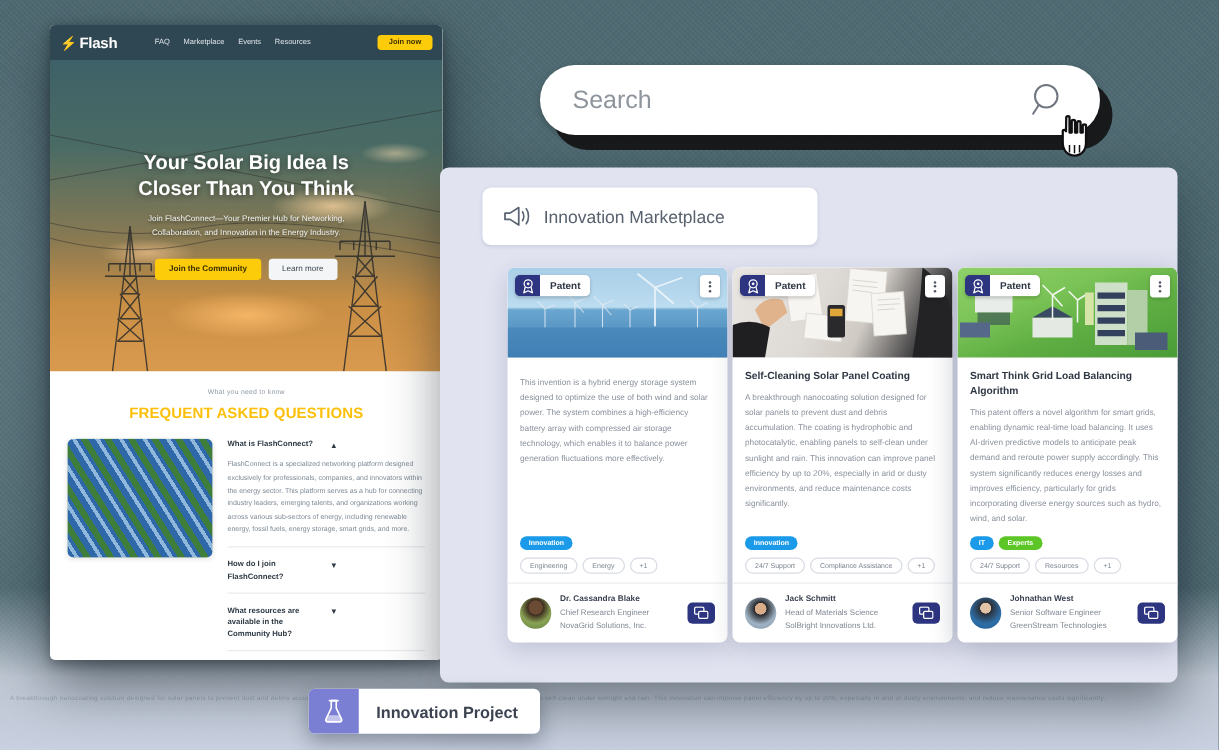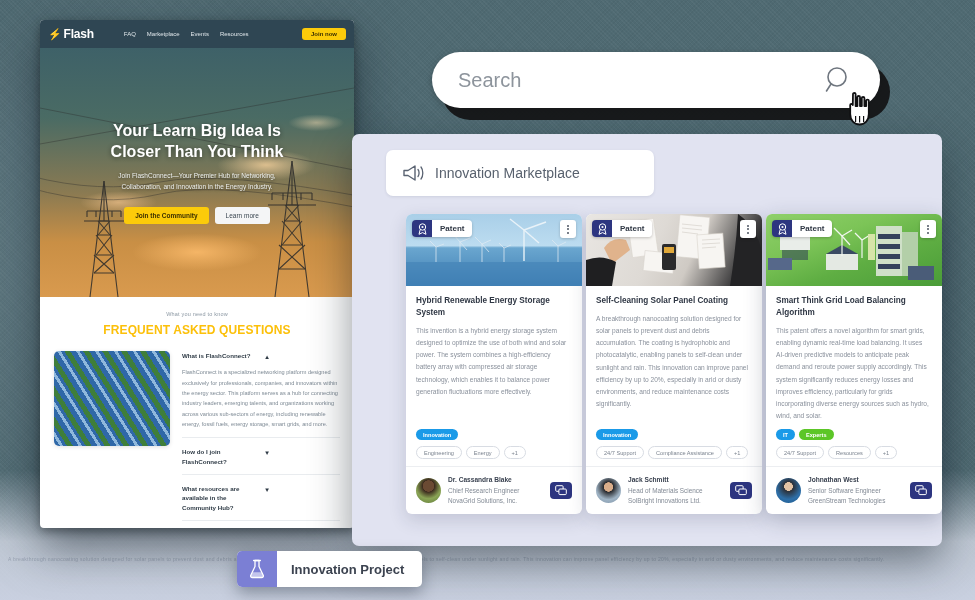--- a/index.html
+++ b/index.html
@@ -195,21 +195,21 @@
   .person { flex: 1; min-width: 0; }
   .p-name { font-size: 6.6px; font-weight: bold; color: #3a4250; line-height: 1.6; }
   .p-role, .p-org { font-size: 6.4px; color: #818994; line-height: 1.6; }
   .msg-btn {
     width: 22px; height: 17px; background: #2d3580; border-radius: 4px; flex: none;
     display: flex; align-items: center; justify-content: center;
   }
 
   
   .proj-tab {
-    position: absolute; left: 237px; top: 551px; height: 36px;
+    position: absolute; left: 247px; top: 551px; height: 36px;
     display: flex; align-items: stretch; border-radius: 5px; overflow: hidden;
     background: #fff; z-index: 8; box-shadow: 0 6px 16px rgba(15,25,40,.35);
   }
   .proj-ico { width: 40px; background: #7b7fd4; display: flex; align-items: center; justify-content: center; }
   .proj-lbl { display: flex; align-items: center; padding: 0 18px 0 14px;
               font-size: 13px; color: #3c4350; font-weight: bold; }
 </style>
 </head>
 <body>
 
@@ -260,21 +260,21 @@
     <svg style="position:absolute;inset:0;" width="314" height="249">
       <g stroke="#2b2b2b" stroke-width=".7" fill="none" opacity=".55">
         <path d="M-10 128 Q 60 146 120 134 T 330 150"></path>
         <path d="M-10 140 Q 60 160 120 146 T 330 162"></path>
         <path d="M0 60 L314 122 M0 96 L314 40"></path>
       </g>
     </svg>
 
     <div class="hero-inner">
       <div class="hero-title">
-        <div>Your Learn Big Idea Is</div>
+        <div>Your Solar Big Idea Is</div>
         <div>Closer Than You Think</div>
       </div>
       <div class="hero-sub">
         <div>Join FlashConnect—Your Premier Hub for Networking,</div>
         <div>Collaboration, and Innovation in the Energy Industry.</div>
       </div>
       <div class="hero-btns">
         <div class="btn-y">Join the Community</div>
         <div class="btn-w">Learn more</div>
       </div>
@@ -392,21 +392,20 @@
           </div>
           <div class="badge-lbl">Patent</div>
         </div>
         <div class="kebab">
             <i></i>
             <i></i>
             <i></i>
           </div>
       </div>
       <div class="card-body">
-        <div class="card-title">Hybrid Renewable Energy Storage System</div>
         <div class="card-desc">This invention is a hybrid energy storage system designed to optimize the use of both wind and solar power. The system combines a high-efficiency battery array with compressed air storage technology, which enables it to balance power generation fluctuations more effectively.</div>
         <div class="tags-primary">
           <span class="tag-pill" style="background:#1a9ae8">Innovation</span>
         </div>
         <div class="tags-secondary">
           <span class="tag-out">Engineering</span>
           <span class="tag-out">Energy</span>
           <span class="tag-out">+1</span>
         </div>
       </div>

